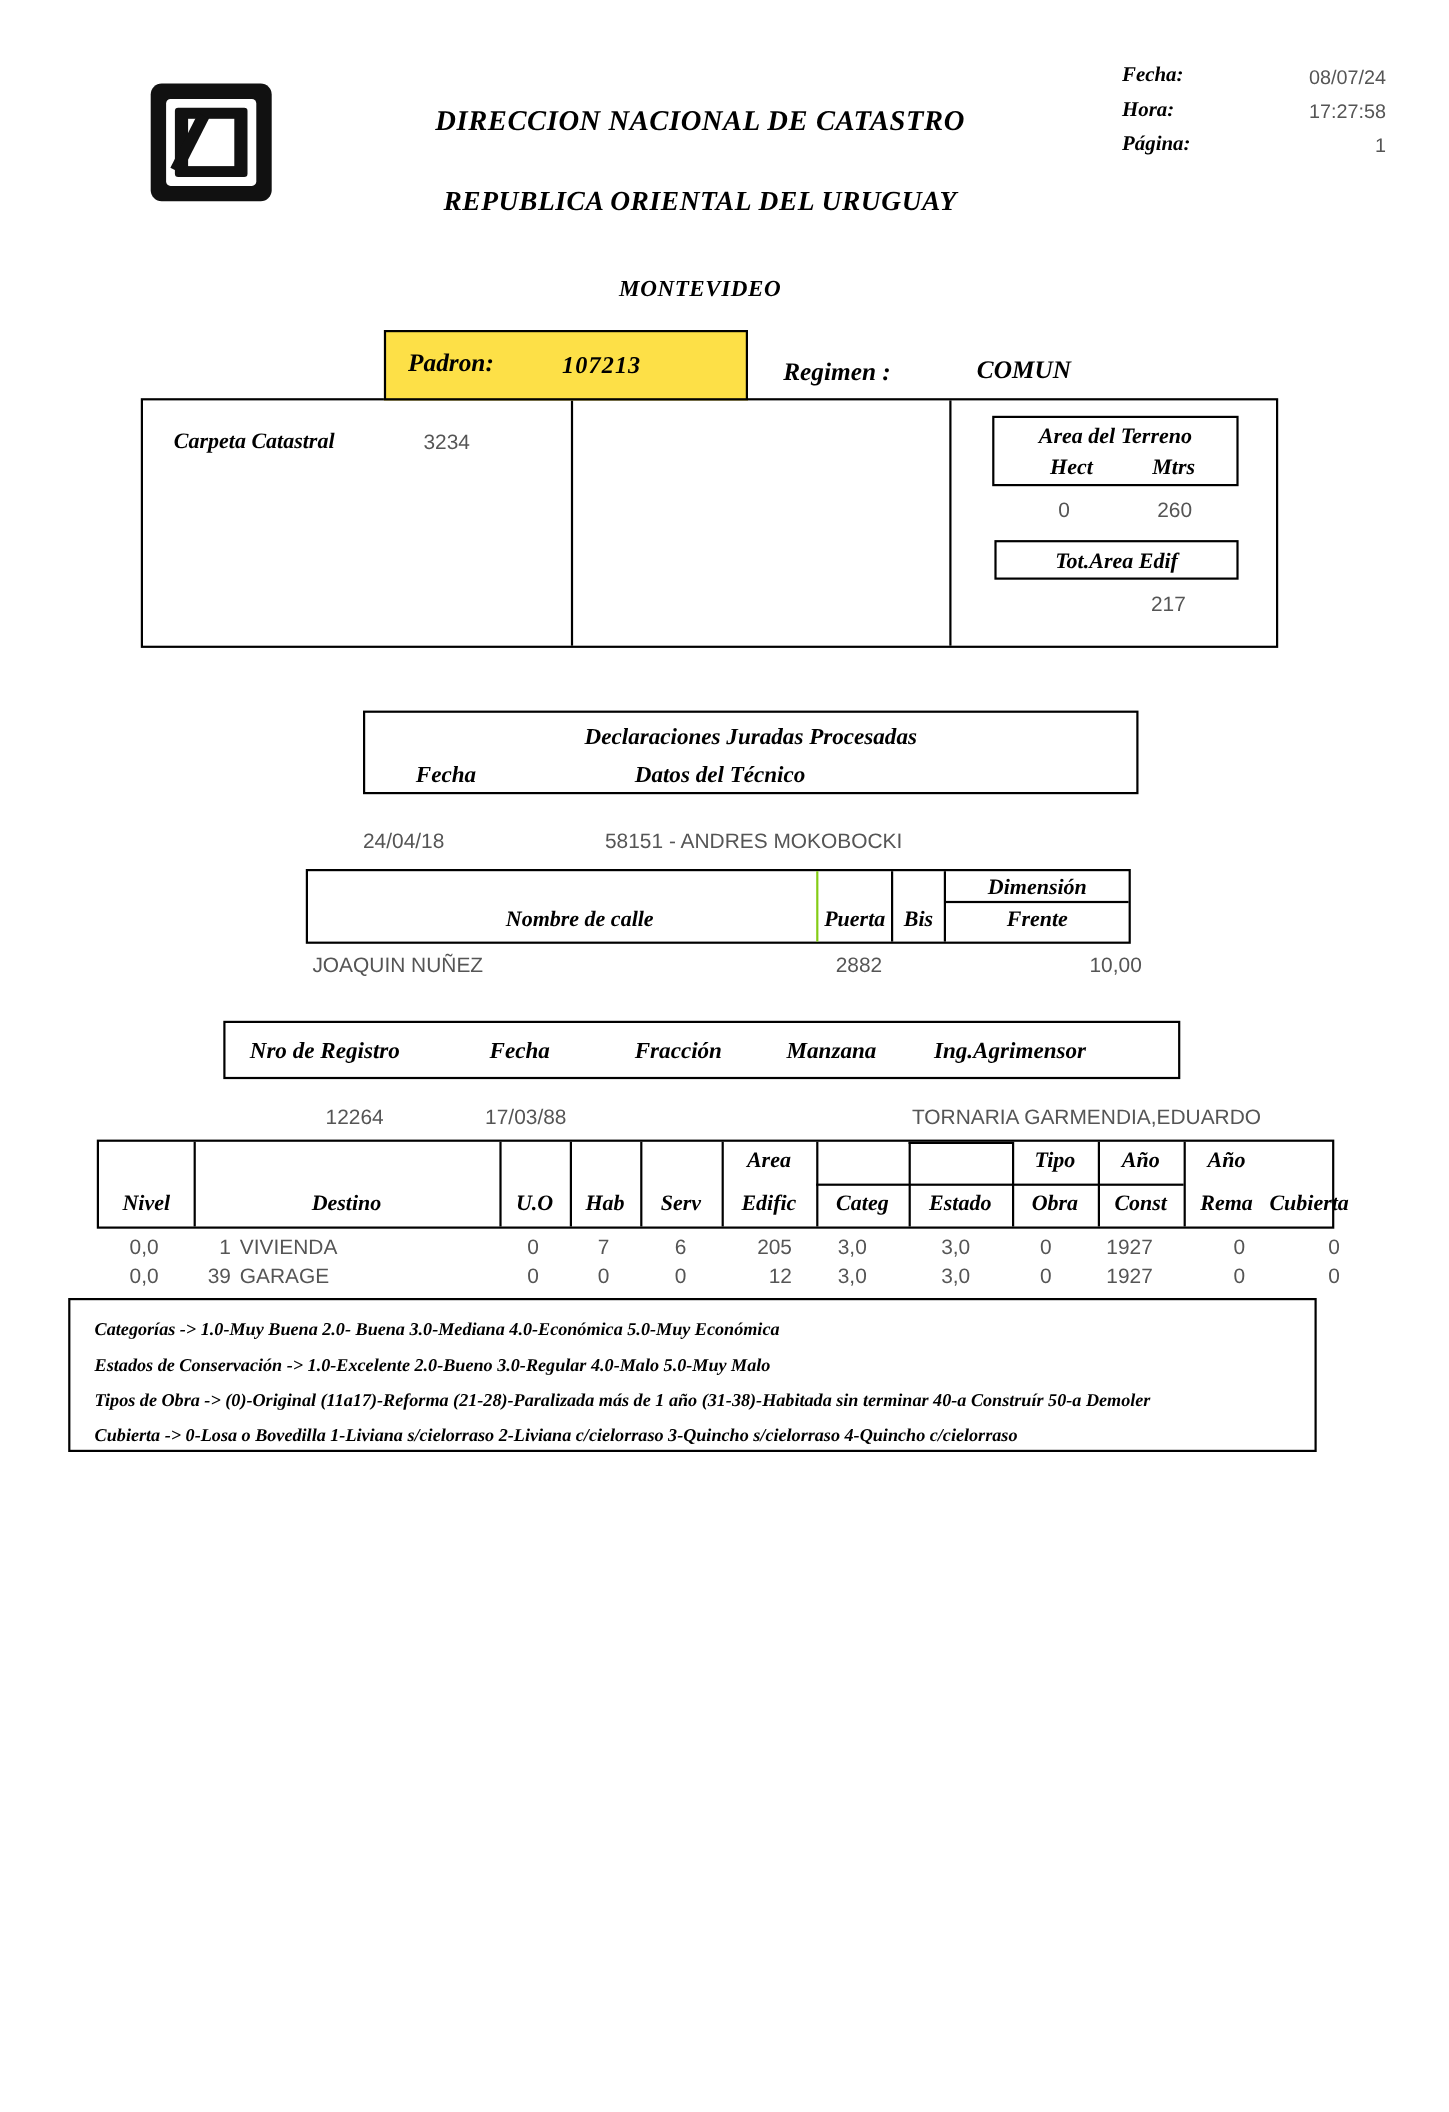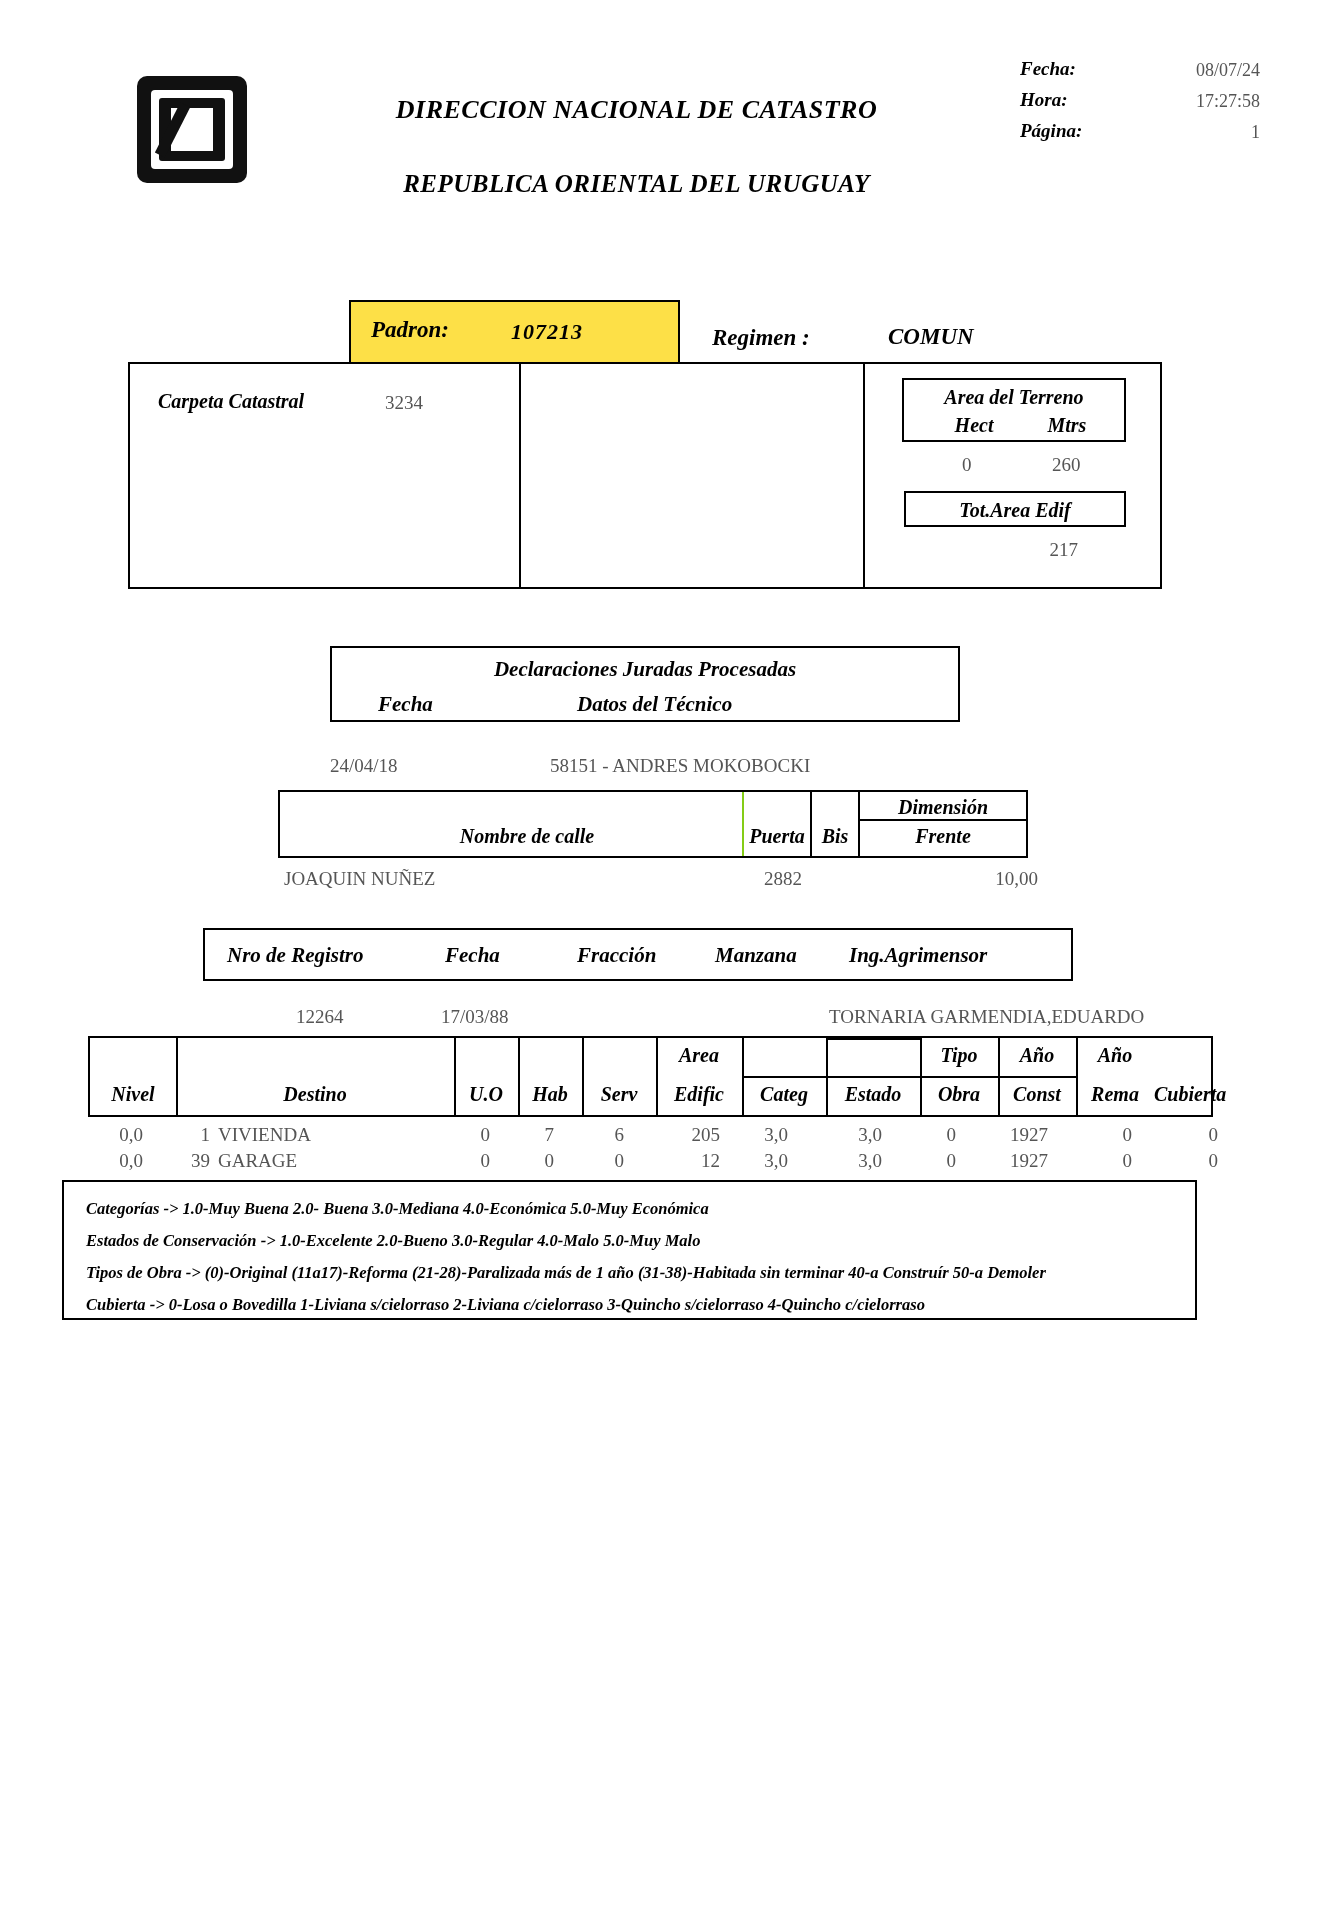--- a/index.html
+++ b/index.html
@@ -8,21 +8,21 @@
     width:1317px;height:1920px;
     font-family:"Liberation Serif", serif;
     color:#000;
     position:relative;
     overflow:hidden;
   }
   .page{position:relative;width:1317px;height:1920px;}
 
   
   .ser-bi{font-family:"Liberation Serif",serif;font-weight:bold;font-style:italic;}
-  .mono{font-family:Liberation Serif, serif;color:#555;}
+  .mono{font-family:Liberation Sans, sans-serif;color:#555;}
 
   
   .logo{
     position:absolute;left:137px;top:76px;width:110px;height:107px;
   }
   .logo-outer{
     position:absolute;left:0;top:0;width:110px;height:107px;
     background:#111;border-radius:10px;
   }
   .logo-inner{
@@ -103,21 +103,21 @@
   .edif-box{
     position:absolute;left:774px;top:127px;width:222px;height:36px;
     border:2px solid #000;box-sizing:border-box;text-align:center;
   }
   .edif-title{font-size:20px;margin-top:6px;}
   .edif-val{position:absolute;left:774px;top:175px;width:222px;text-align:right;padding-right:48px;
             box-sizing:border-box;font-size:19px;}
 
   
   .dj-box{
-    position:absolute;left:330px;top:646px;width:630px;height:76px;
+    position:absolute;left:330px;top:646px;width:705px;height:76px;
     border:2px solid #000;box-sizing:border-box;text-align:center;
   }
   .dj-title{font-size:21px;margin-top:9px;}
   .dj-heads{position:relative;margin-top:10px;height:24px;}
   .dj-heads .h1{position:absolute;left:46px;top:0;font-size:21px;}
   .dj-heads .h2{position:absolute;left:245px;top:0;font-size:21px;}
   .dj-row{position:absolute;left:330px;top:755px;width:700px;height:24px;font-size:19px;}
   .dj-row .f{position:absolute;left:0;top:0;}
   .dj-row .t{position:absolute;left:220px;top:0;}
 
@@ -184,20 +184,23 @@
     <div class="logo-ring"></div>
     <div class="logo-core"></div>
     <div class="logo-slash"></div>
   </div>
 
   <div class="title1 ser-bi">
     <span>DIRECCION NACIONAL DE CATASTRO</span>
   </div>
   <div class="title2 ser-bi">
     <span>REPUBLICA ORIENTAL DEL URUGUAY</span>
+  </div>
+  <div class="city ser-bi">
+    <span>MONTEVIDEO</span>
   </div>
 
   <div class="meta">
     <div class="meta-row">
       <span class="meta-lbl ser-bi">Fecha:</span>
       <span class="meta-val mono">08/07/24</span>
     </div>
     <div class="meta-row">
       <span class="meta-lbl ser-bi">Hora:</span>
       <span class="meta-val mono">17:27:58</span>

